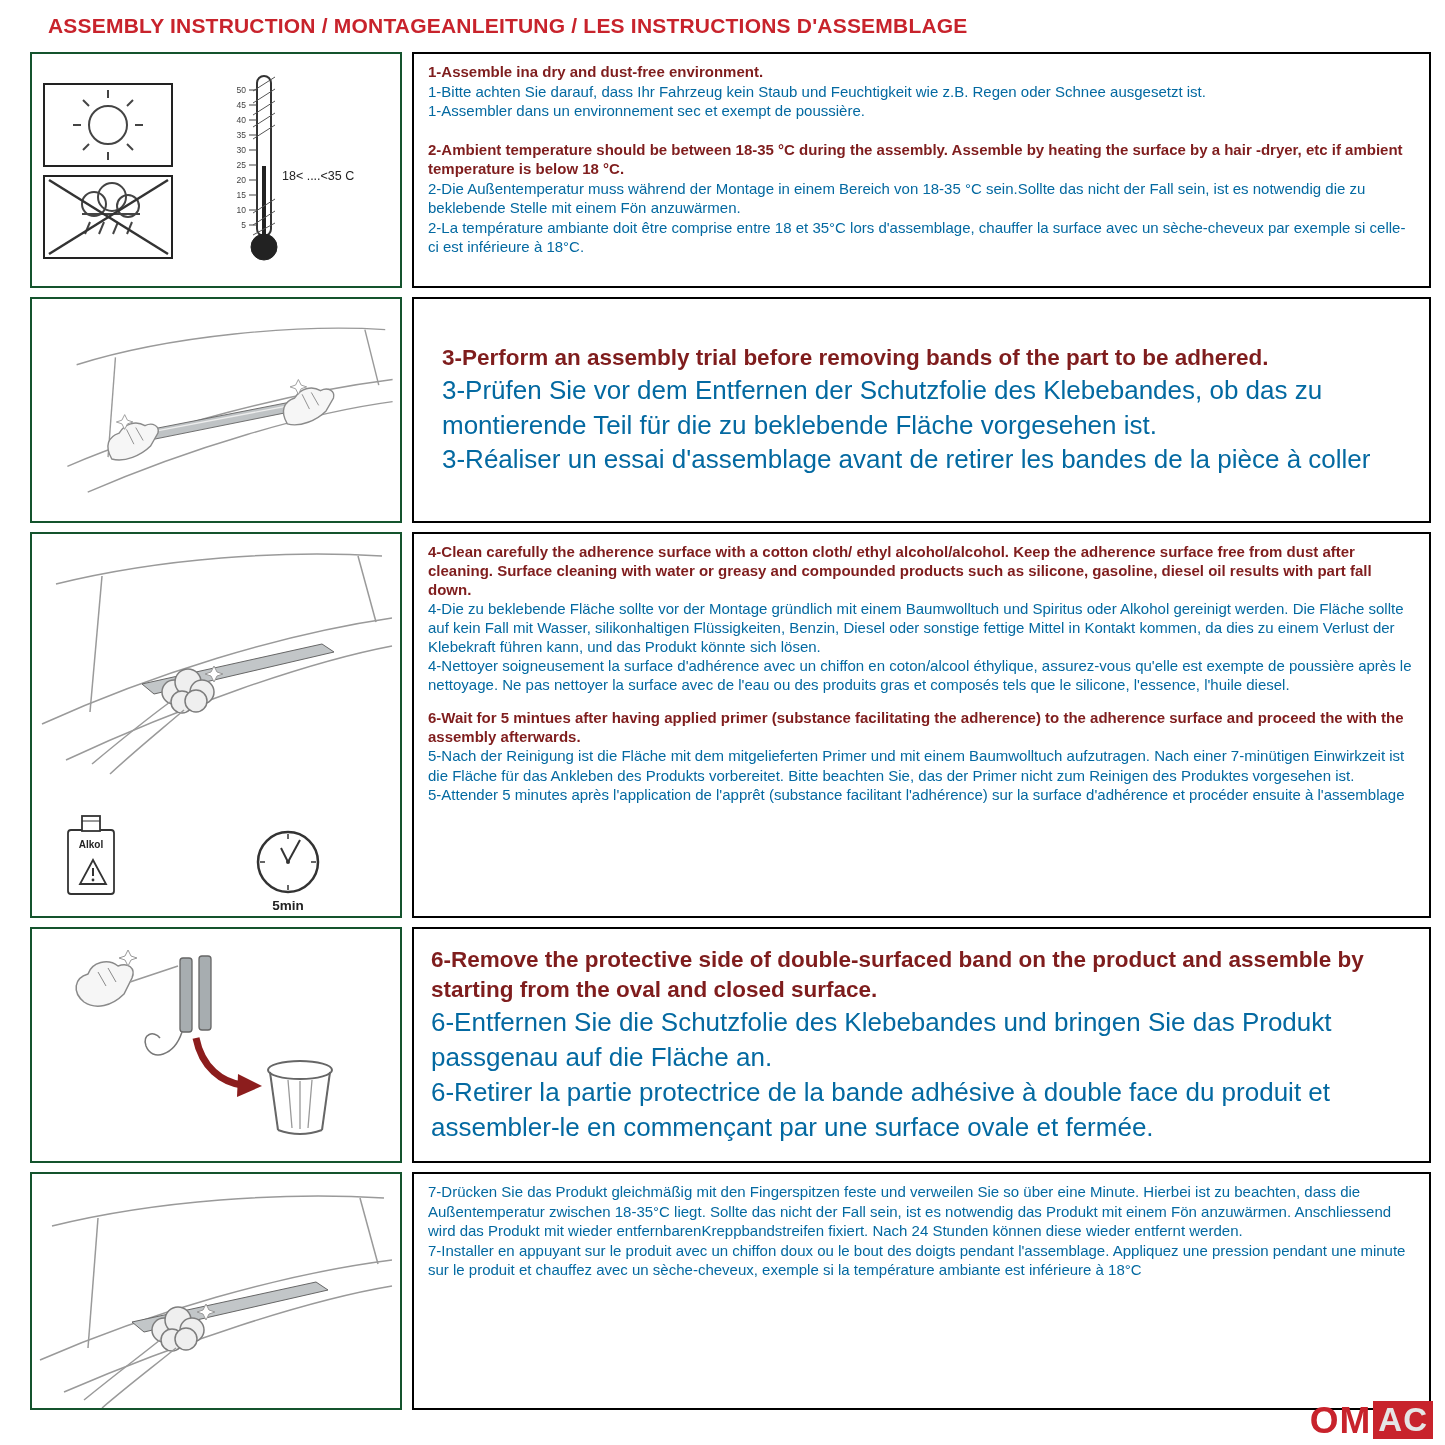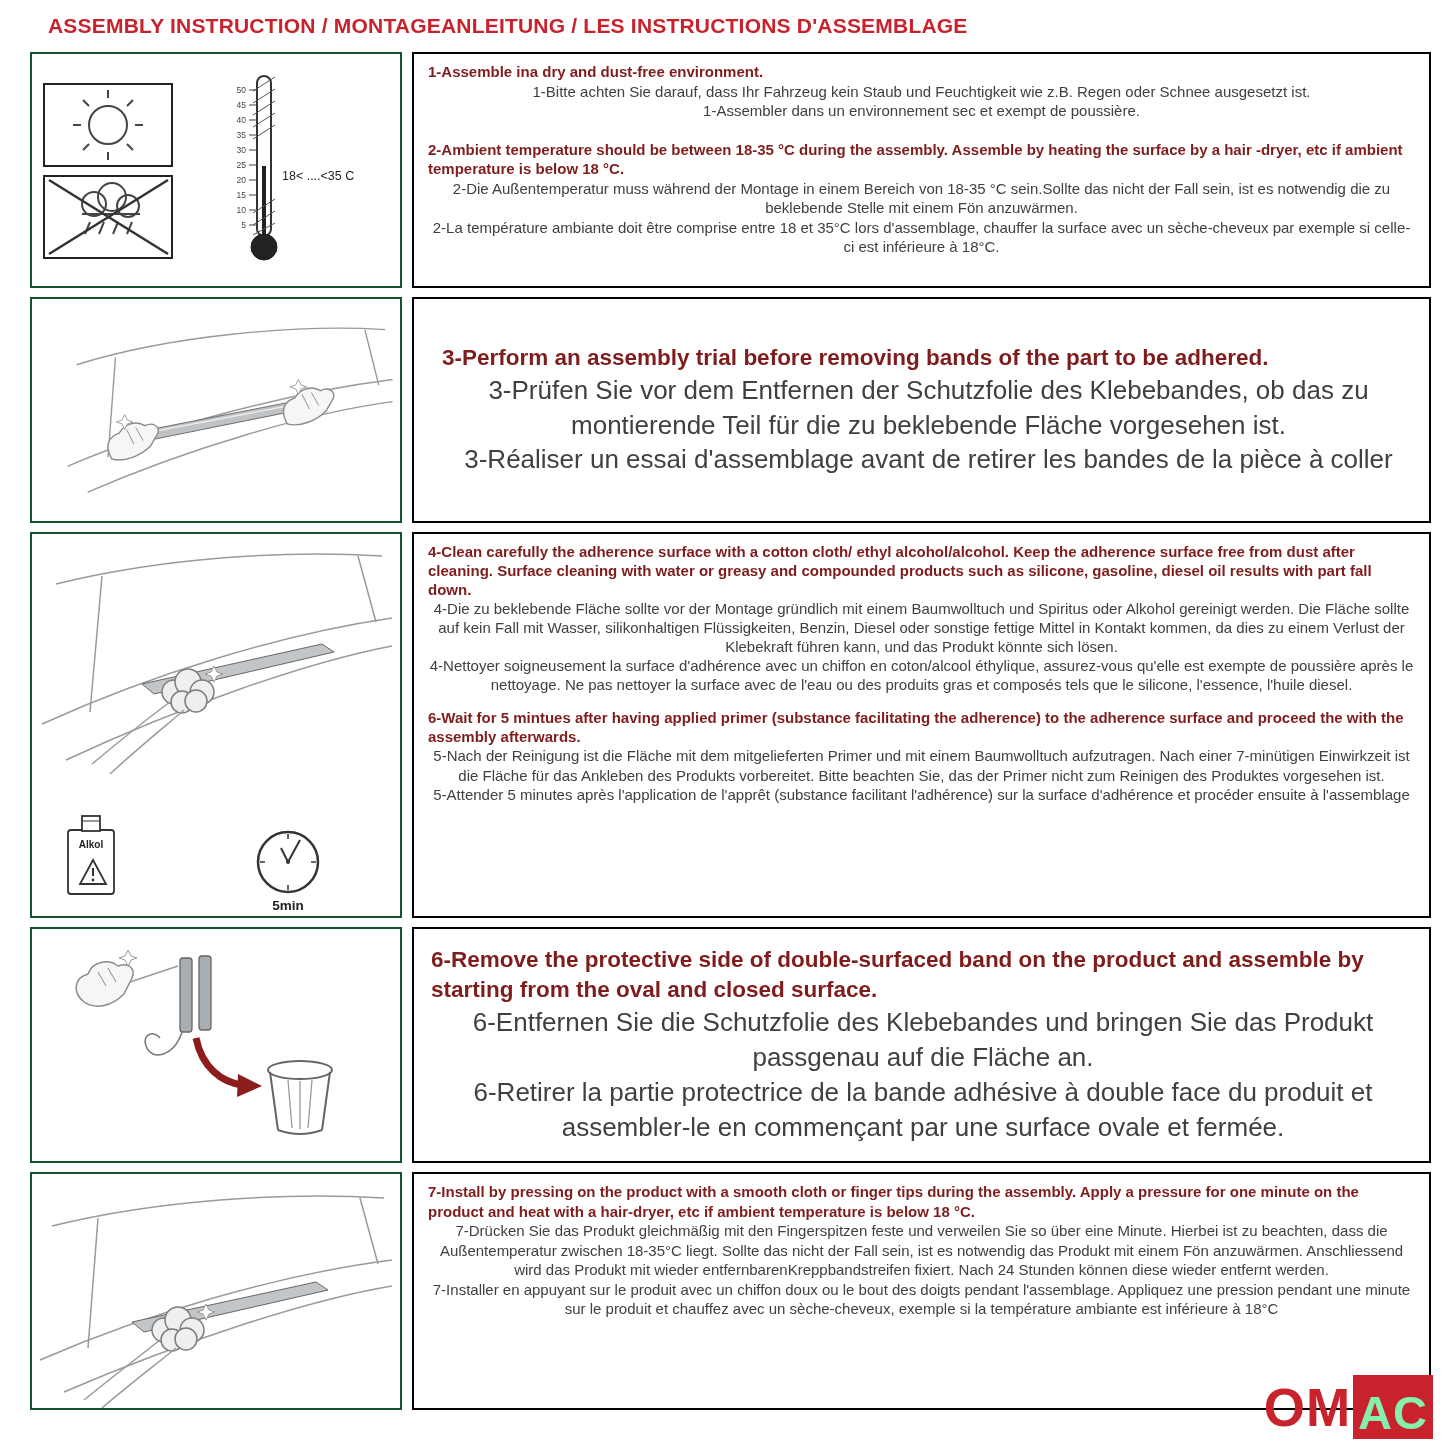--- a/index.html
+++ b/index.html
@@ -28,33 +28,33 @@
     padding:8px 14px; overflow:hidden;
   }
   .text-box.center { display:flex; flex-direction:column; justify-content:center; padding-left:17px; }
   .r1 { min-height:236px; } .r1 .illus-box, .r1 .text-box { height:236px; }
   .r2 { min-height:226px; } .r2 .illus-box, .r2 .text-box { height:226px;padding-left:28px; }
   .r3 { min-height:386px; } .r3 .illus-box, .r3 .text-box { height:386px; }
   .r4 { min-height:236px; } .r4 .illus-box, .r4 .text-box { height:236px; }
   .r5 { min-height:238px; } .r5 .illus-box, .r5 .text-box { height:238px; }
   p { margin:0; }
   p.b { color:#7f1d1d; font-weight:bold; }
-  p.n { color:#404040;text-align:center; }
+  p.n { color:#0369a1; }
   .s-normal p.b, .s-normal p.n { font-size:15px; line-height:1.3; }
   .s-dense  p.b, .s-dense  p.n { font-size:15px; line-height:1.27; }
   .s-large  p.b { font-size:22.5px; line-height:1.34; }
   .s-large  p.n { font-size:26px; line-height:1.34; }
   .pgap { height:19px; }
   .s-dense .pgap { height:14px; }
   .logo {
     position:absolute; right:12px; bottom:6px;
     display:flex; align-items:center; font-weight:bold; line-height:1;
   }
-  .logo .om { color:#c8232c; font-size:53px; letter-spacing:1px; }
-  .logo .ac { color:#86efac; background:#c8232c; font-size:47px; padding:14px 5px 3px 5px; margin-left:2px; letter-spacing:1px; }
+  .logo .om { color:#c8232c; font-size:37px; letter-spacing:1px; }
+  .logo .ac { color:#e5e5e5; background:#c8232c; font-size:33px; padding:2px 5px 3px 5px; margin-left:2px; letter-spacing:1px; }
   .sk { stroke:#9a9a9a; stroke-width:1.5; fill:none; }
   .dk { stroke:#444; stroke-width:2; fill:none; }
 </style>
 </head>
 <body>
 
 <div class="page">
 
   <div class="title">ASSEMBLY INSTRUCTION / MONTAGEANLEITUNG / LES INSTRUCTIONS D'ASSEMBLAGE</div>
 
@@ -288,21 +288,20 @@
             <circle cx="154" cy="165" r="11" fill="#efefef" stroke="#7d7d7d" stroke-width="1.5"></circle>
           </g>
           <path d="M52,226 C84,200 108,182 128,166" class="sk"></path>
           <path d="M70,234 C98,210 122,192 144,174" class="sk"></path>
           <path d="M174,130 L177,136 L183,138 L177,140 L174,146 L171,140 L165,138 L171,136 Z" fill="#fff" stroke="#999" stroke-width="1"></path>
         </g>
       </svg>
     </div>
     <div class="text-box s-normal">
       <div>
-          <p class="b">7-Install by pressing on the product with a smooth cloth or finger tips during the assembly. Apply a pressure for one minute on the product and heat with a hair-dryer, etc if ambient temperature is below 18 °C.</p>
           <p class="n">7-Drücken Sie das Produkt gleichmäßig mit den Fingerspitzen feste und verweilen Sie so über eine Minute. Hierbei ist zu beachten, dass die Außentemperatur zwischen 18-35°C liegt. Sollte das nicht der Fall sein, ist es notwendig das Produkt mit einem Fön anzuwärmen. Anschliessend wird das Produkt mit wieder entfernbarenKreppbandstreifen fixiert. Nach 24 Stunden können diese wieder entfernt werden.</p>
           <p class="n">7-Installer en appuyant sur le produit avec un chiffon doux ou le bout des doigts pendant l'assemblage. Appliquez une pression pendant une minute sur le produit et chauffez avec un sèche-cheveux, exemple si la température ambiante est inférieure à 18°C</p>
         </div>
     </div>
   </div>
 
   <div class="logo">
     <span class="om">OM</span>
     <span class="ac">AC</span>
   </div>

